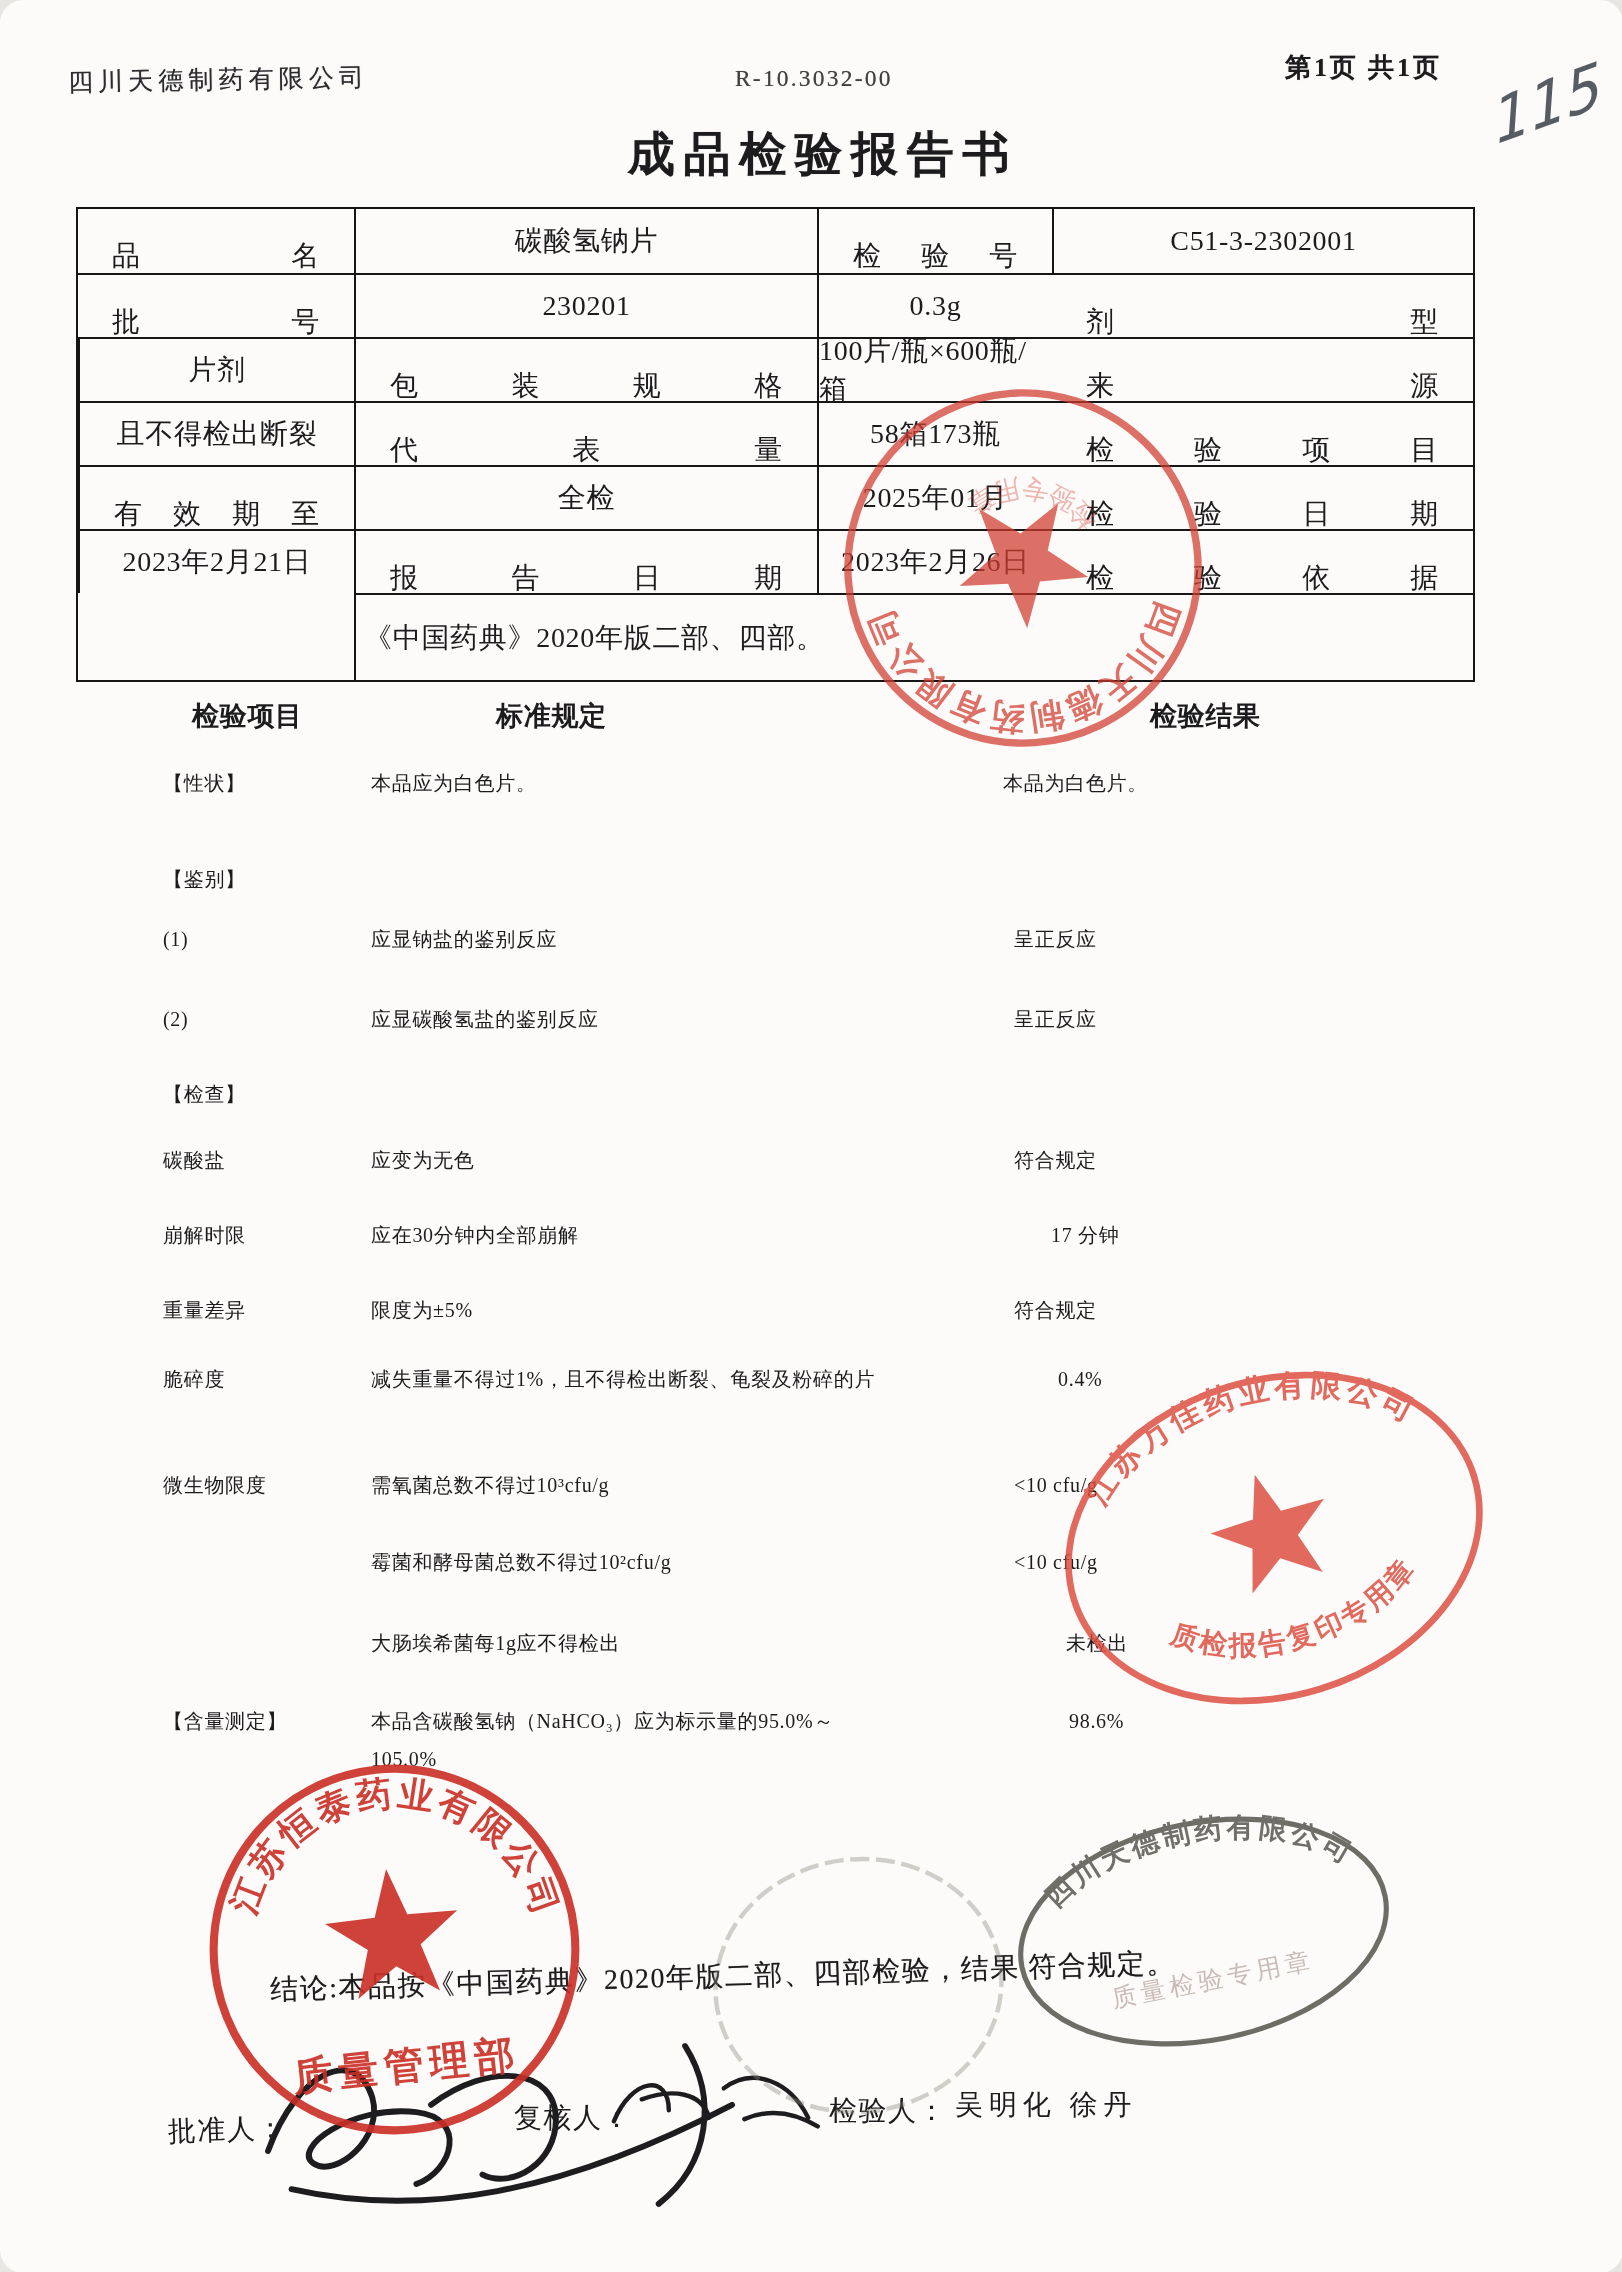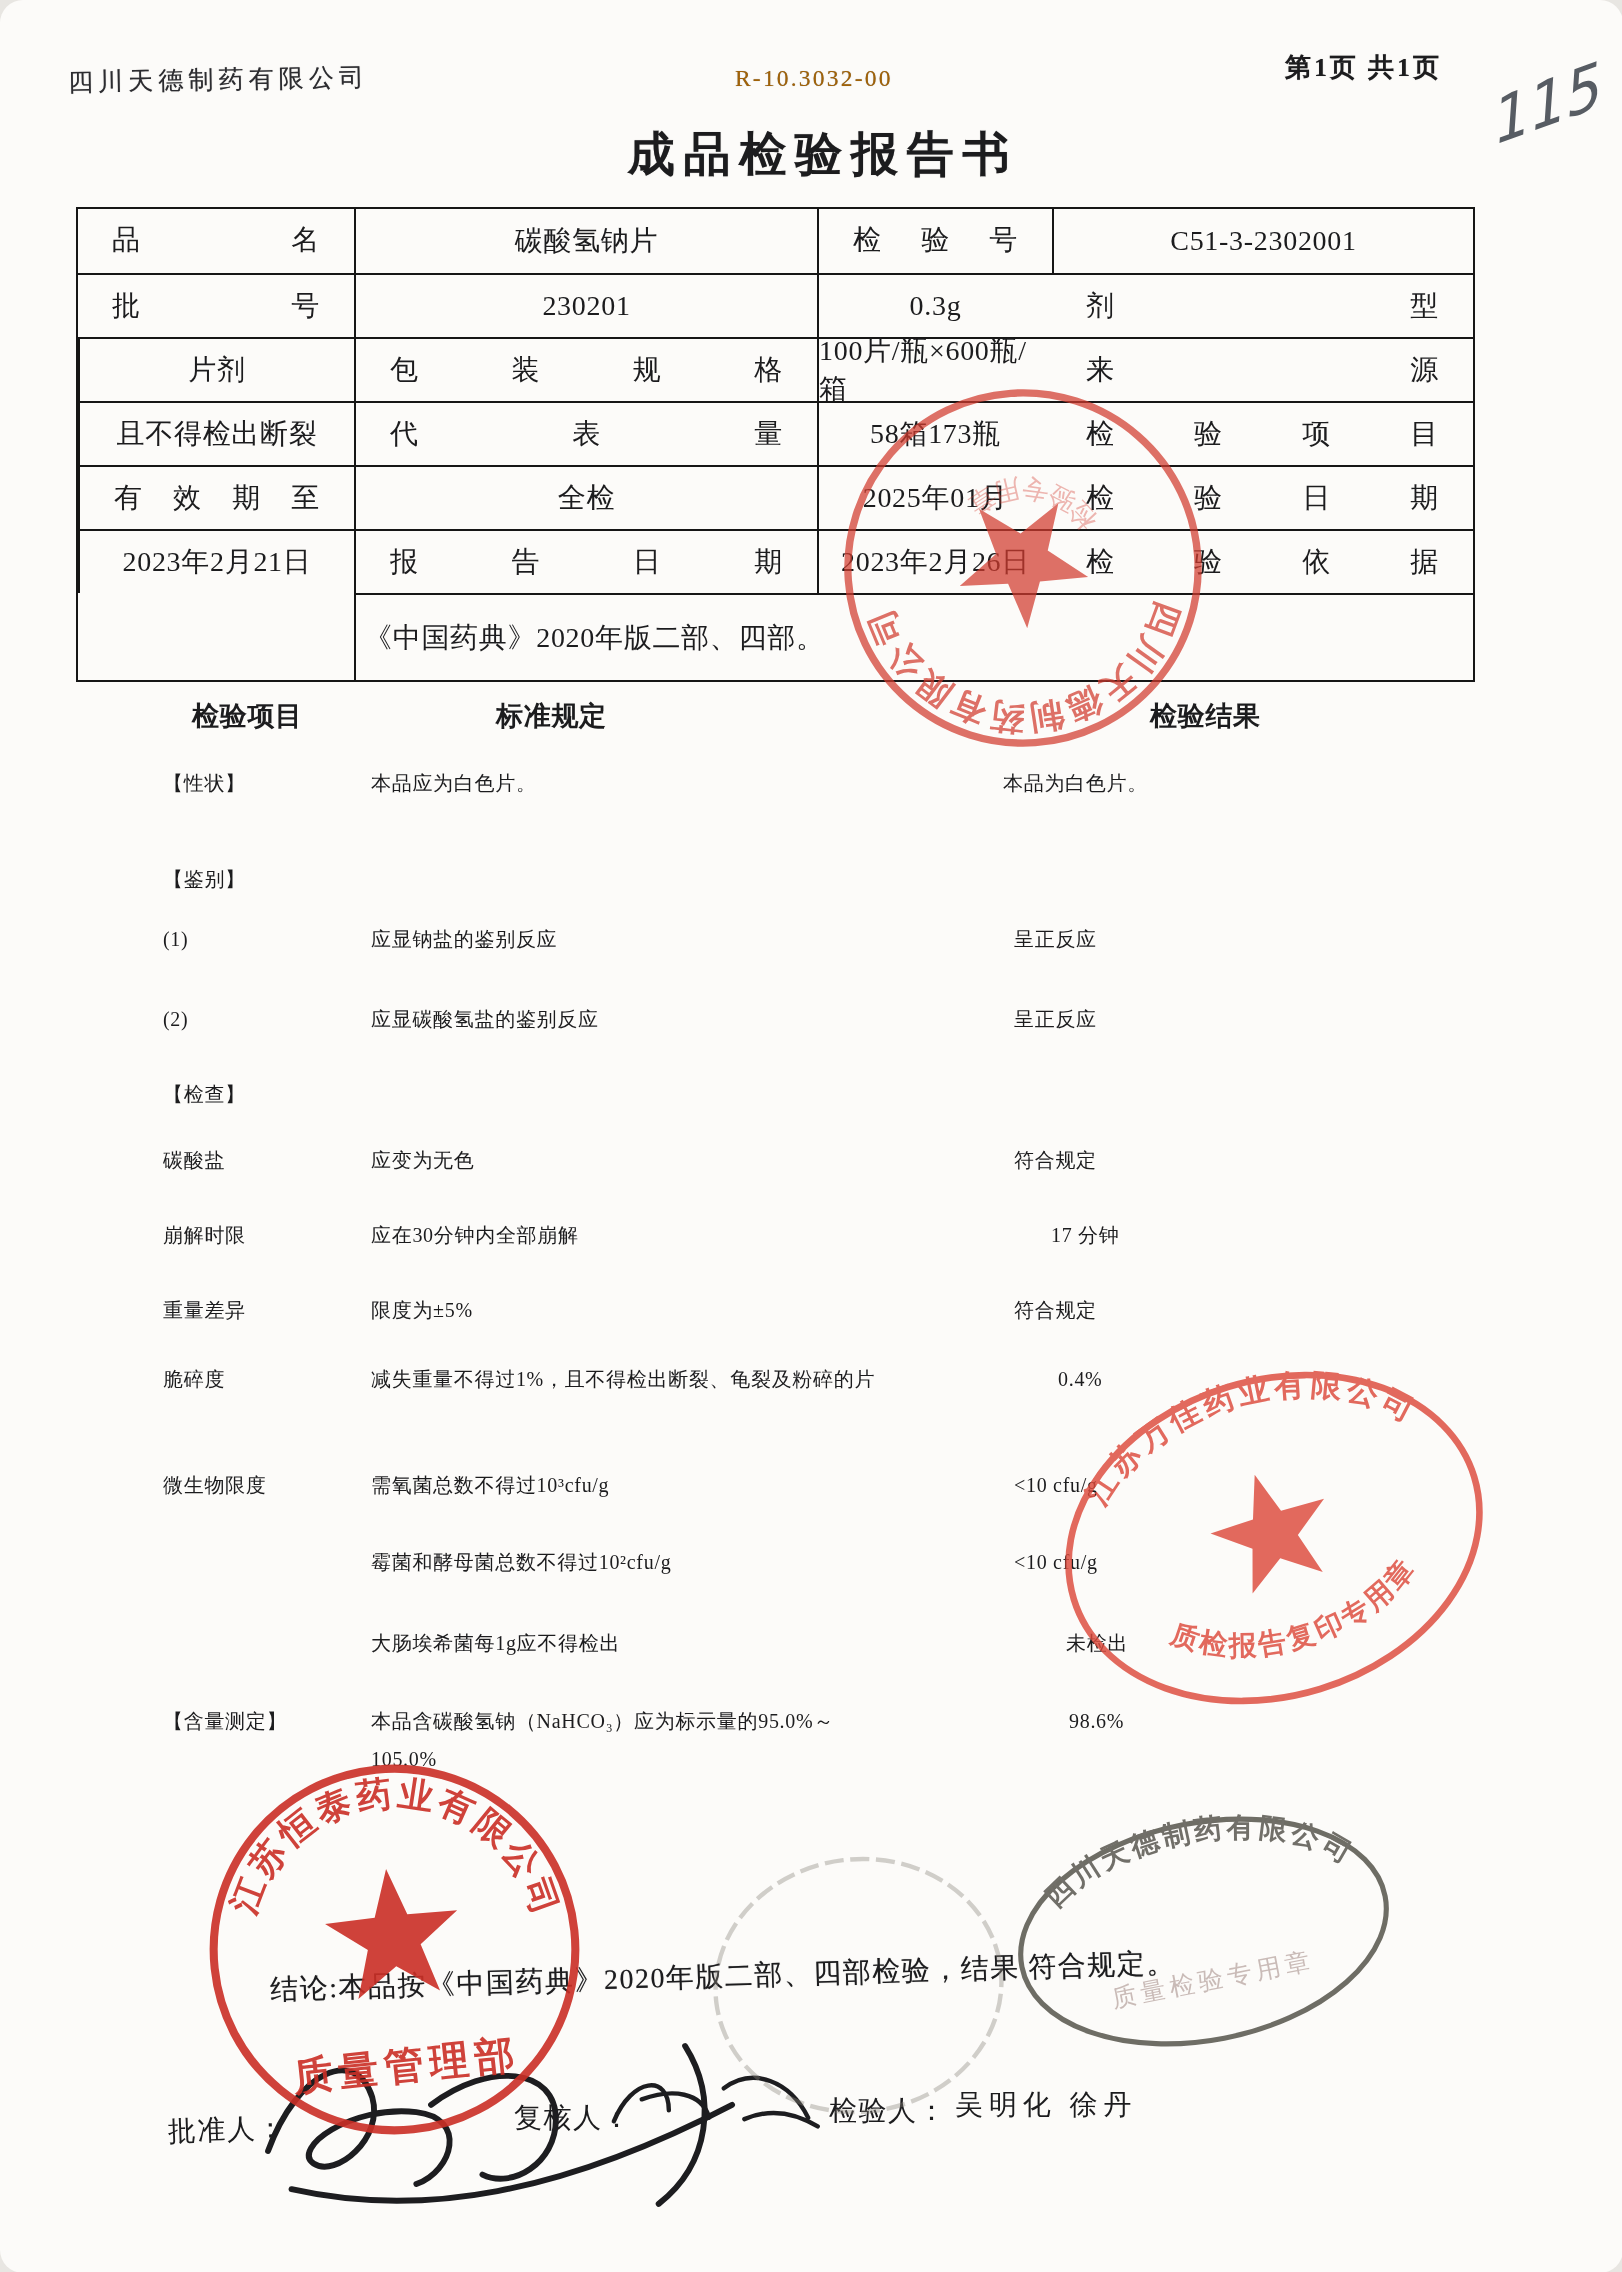--- a/index.html
+++ b/index.html
@@ -7,42 +7,42 @@
     position:relative; width:1623px; height:2273px; margin:0 auto;
     background:#fcfbf9; overflow:hidden;
     font-family:"Liberation Serif", serif;
     color:#1c1c1e;
     border-radius:23px;
   }
   .abs{position:absolute;}
   .scan{text-shadow:0 0 0.7px rgba(40,40,40,.55);}
   
   .company-header{left:68px; top:63px; font-size:25px; letter-spacing:5.1px; color:#2c2c30; transform:rotate(-1deg);}
-  .doc-code{left:735px; top:65px; font-size:23.5px; letter-spacing:2.2px; color:#a16207;}
+  .doc-code{left:735px; top:65px; font-size:23.5px; letter-spacing:2.2px; color:#404040;}
   .page-info{left:1285px; top:50px; font-size:26px; font-weight:bold; letter-spacing:2.9px;}
   .handwritten-note{
     left:1491px; top:68px; font-size:60px; color:#575c63;
     font-family:"DejaVu Sans", sans-serif; font-style:italic; font-weight:300;
     transform:rotate(-20deg) skewX(-14deg);
   }
   .report-title{left:0; top:123px; width:1646px; text-align:center;
     font-size:47px; font-weight:bold; letter-spacing:8.8px;}
   
   .info-table{
     left:76px; top:207px;
     display:grid;
     grid-template-columns:276px 463px 235px 421px;
     grid-template-rows:repeat(6,64px) 87px;
     border:2.9px solid #161616;
   }
   .cell{font-size:28px; border-left:2.2px solid #161616; border-top:2.2px solid #161616;
     display:flex; align-items:center; justify-content:center; letter-spacing:0.7px;}
   .cell.c0{border-left:none;}
   .cell.r0{border-top:none;}
-  .cell.lbl{display:block; line-height:62px; padding:0 34px;
+  .cell.lbl{display:block; line-height:62px; padding:16px 34px;
     text-align:justify; text-align-last:justify; -moz-text-align-last:justify;}
   .cell.basis-val{justify-content:flex-start; padding-left:8px;}
   
   .rrow{left:163px; width:1419px; height:88px;}
   .rrow span{position:absolute; font-size:20px; line-height:38px; letter-spacing:0.7px; white-space:pre-wrap;}
   .ritem{left:0; width:198px;}
   .rstd{left:208px; width:514px;}
   .rres{left:851px; width:412px;}
   .rhead span{font-weight:bold; font-size:27px;}
   

